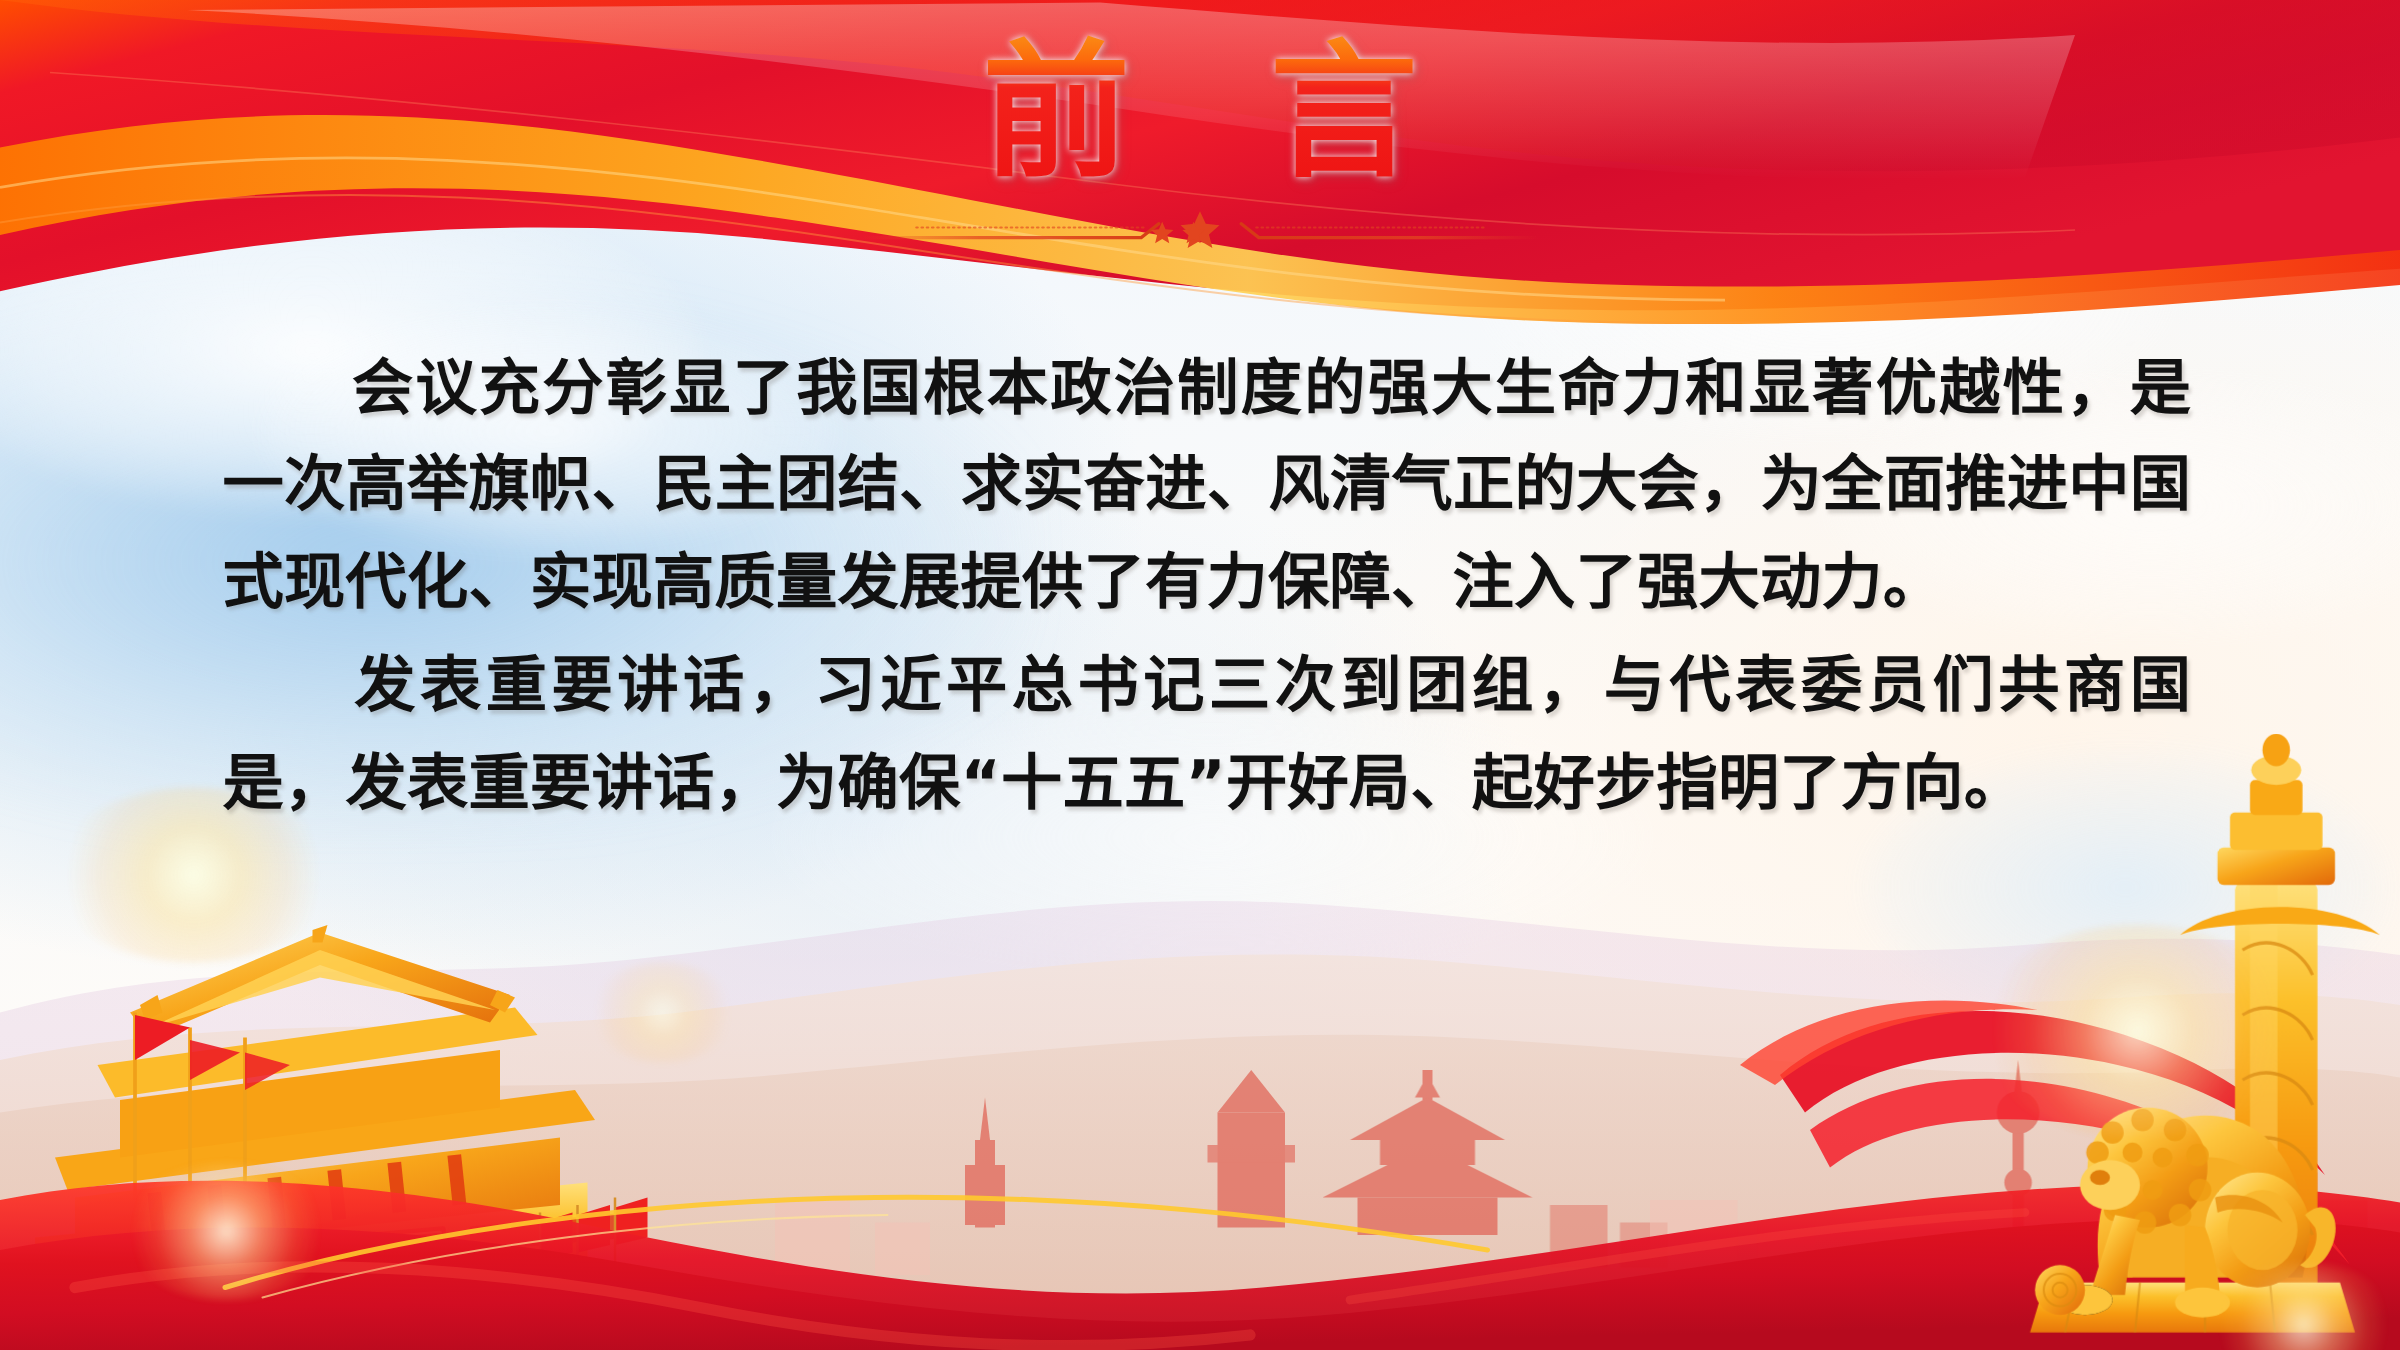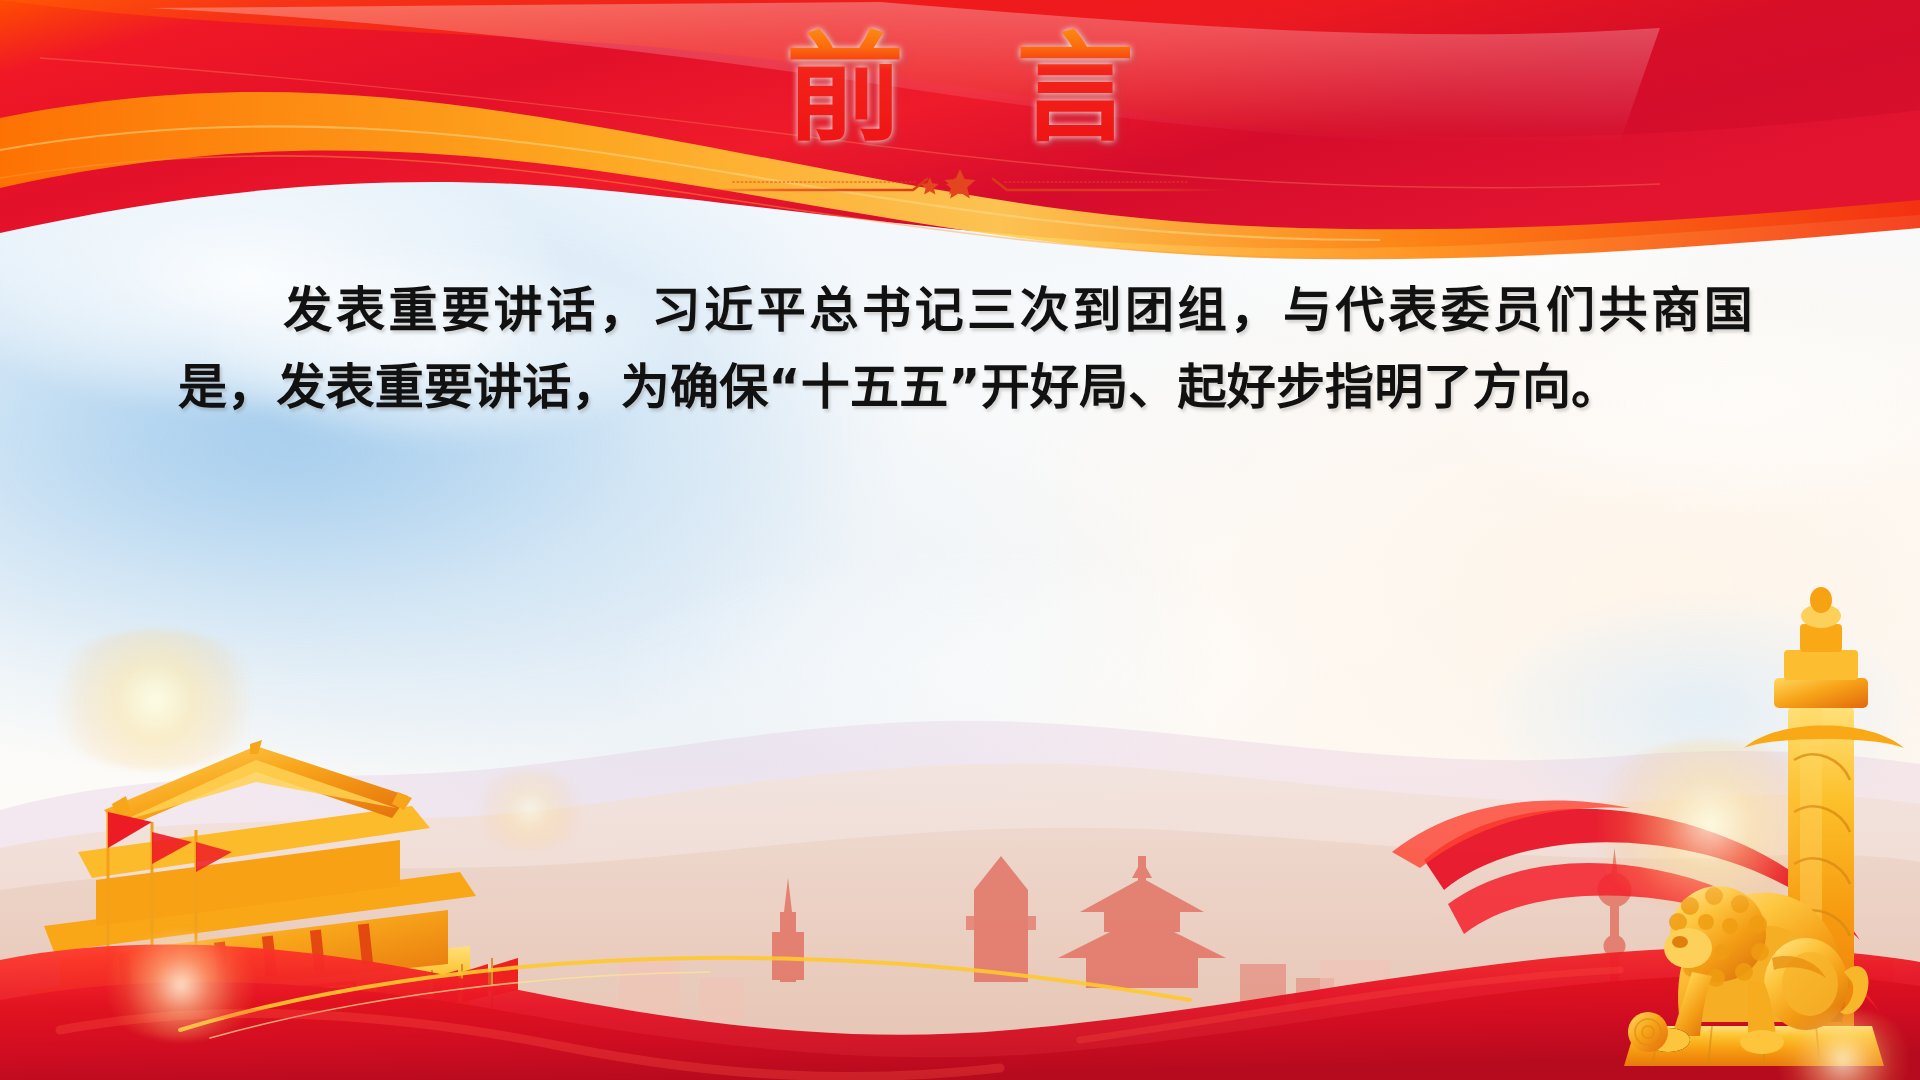--- a/index.html
+++ b/index.html
@@ -194,20 +194,21 @@
 
       <g fill="#e2451f">
         <polygon points="270,12 273.2,19.4 281,20.1 275,25.4 276.9,33 270,29 263.1,33 265,25.4 259,20.1 266.8,19.4" transform="translate(-6,2) scale(0.82) translate(48,3)"></polygon>
         <polygon points="285,6 289.6,16 300.6,17.1 292.2,24.6 294.9,35.4 285,29.6 275.1,35.4 277.8,24.6 269.4,17.1 280.4,16"></polygon>
         <polygon points="270,12 273.2,19.4 281,20.1 275,25.4 276.9,33 270,29 263.1,33 265,25.4 259,20.1 266.8,19.4" transform="translate(6,2) scale(0.82) translate(64,3)"></polygon>
       </g>
     </svg>
   </div>
 
   <div class="body-block">
+    <p class="para"><span class="indent"></span><span>会议充分彰显了我国根本政治制度的强大生命力和显著优越性，是一次高举旗帜、民主团结、求实奋进、风清气正的大会，为全面推进中国式现代化、实现高质量发展提供了有力保障、注入了强大动力。</span></p>
     <p class="para"><span class="indent"></span><span>发表重要讲话，习近平总书记三次到团组，与代表委员们共商国是，发表重要讲话，为确保“十五五”开好局、起好步指明了方向。</span></p>
   </div>
 
   <div class="bottom-scene">
     <svg viewBox="0 0 1920 520" preserveAspectRatio="none">
       <defs>
         <linearGradient id="mt1" x1="0" y1="0" x2="0" y2="1">
           <stop offset="0%" stop-color="#f3e3dc" stop-opacity=".85"></stop>
           <stop offset="100%" stop-color="#eccfc2" stop-opacity=".9"></stop>
         </linearGradient>

